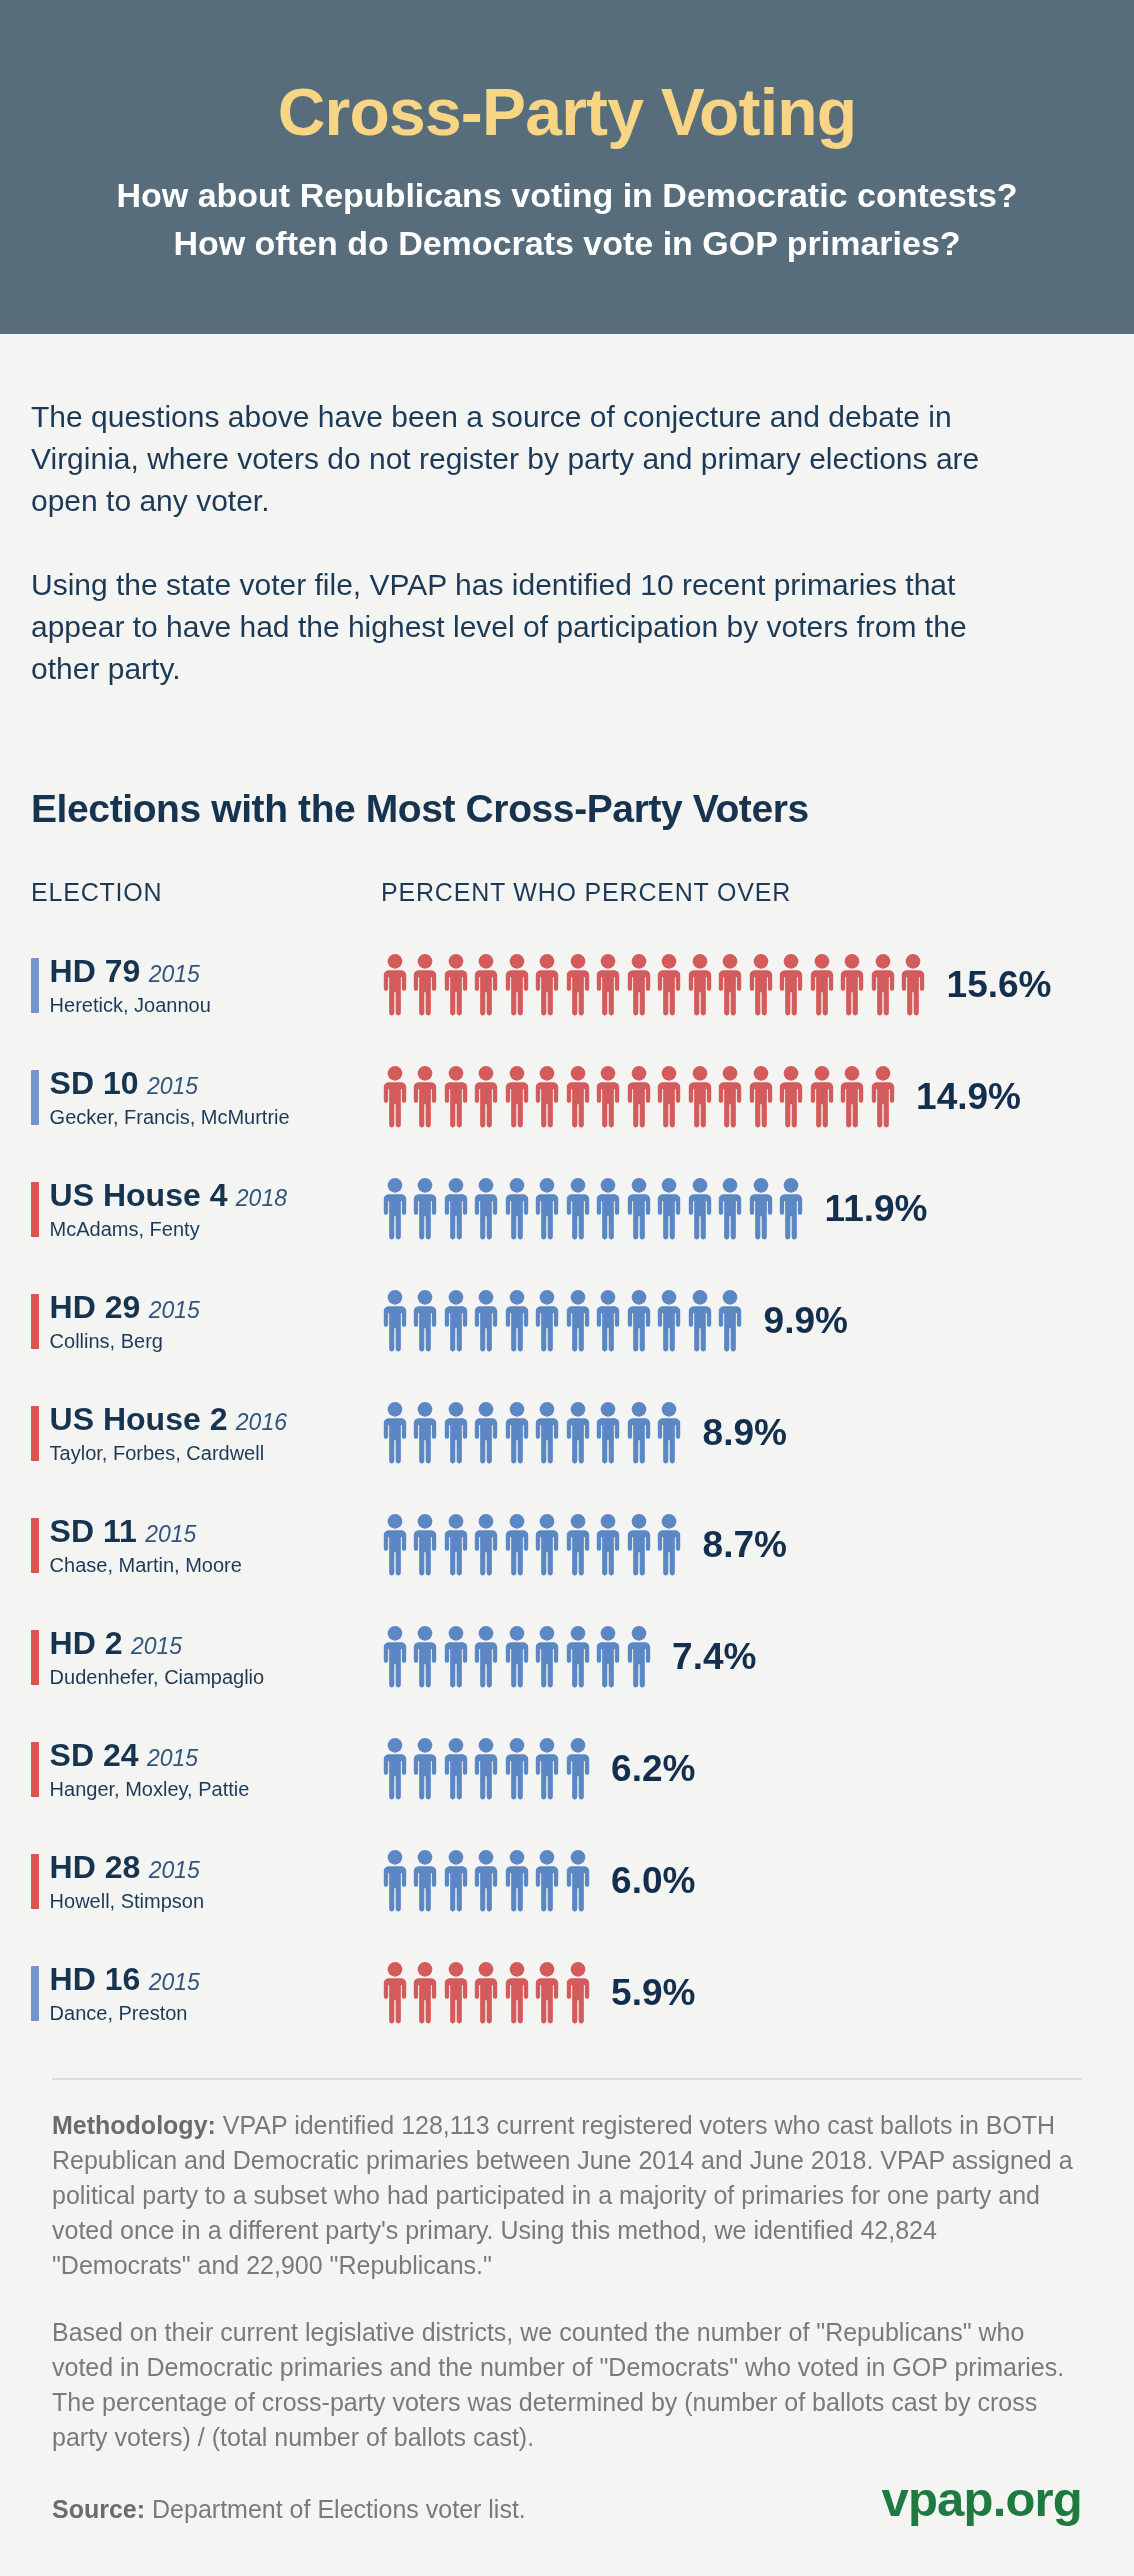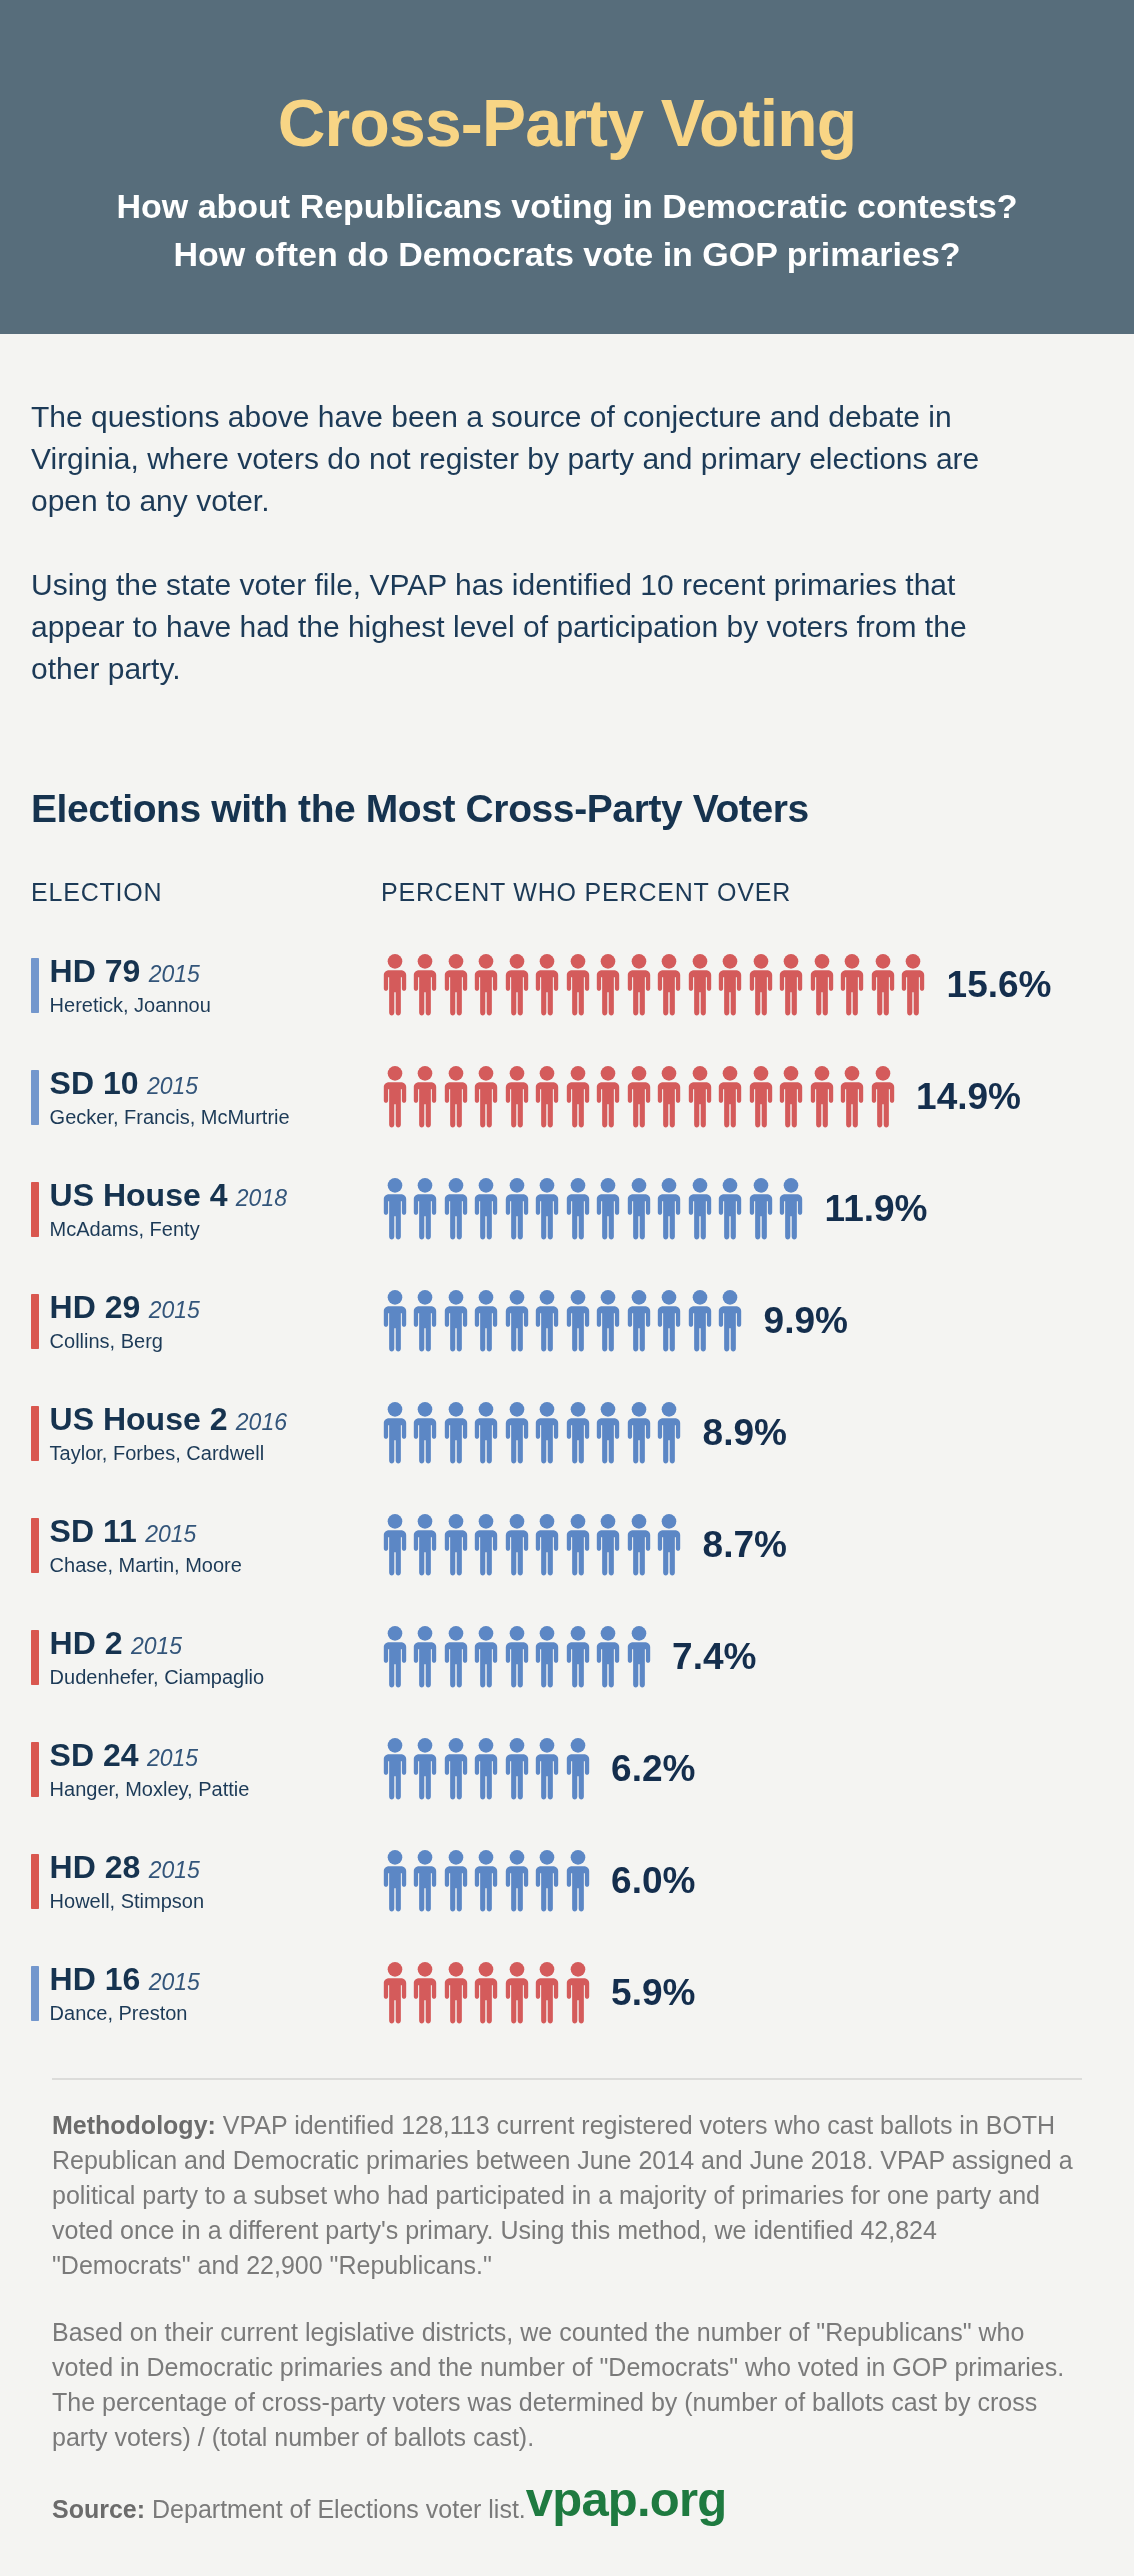--- a/index.html
+++ b/index.html
@@ -3,21 +3,21 @@
 <meta charset="utf-8">
 <style>
   html,body{margin:0;padding:0;background:#e8e8e8;}
   .page{
     width:1134px;height:2576px;margin:0 auto;background:#F4F4F2;
     font-family:"Liberation Sans",sans-serif;overflow:hidden;position:relative;
     box-sizing:border-box;
   }
   
   .hdr{height:334px;background:#576D7B;text-align:center;padding-top:74px;box-sizing:border-box;}
-  .hdr h1{margin:11px;font-size:66px;font-weight:700;color:#F8D585;letter-spacing:-0.8px;}
+  .hdr h1{margin:0;font-size:66px;font-weight:700;color:#F8D585;letter-spacing:-0.8px;}
   .hdr .sub{margin-top:22px;font-size:34px;line-height:1.4;font-weight:700;color:#FFFFFF;}
   
   main{padding:0 31px;}
   .intro{font-size:30px;line-height:42px;color:#1C3A57;margin:0;max-width:980px;}
   .intro.first{margin-top:62px;}
   .intro.second{margin-top:42px;}
   
   .sec-title{font-size:39px;font-weight:700;color:#16334F;margin:97px 0 0 0;letter-spacing:-0.4px;}
   .cols{display:flex;margin-top:47px;font-size:25px;color:#1C3A57;letter-spacing:0.8px;}
   .col-el{width:350px;flex:none;}
@@ -31,21 +31,21 @@
   .cands{font-size:20px;color:#1C3A57;margin-top:4.2px;}
   .icons{display:flex;align-items:center;flex:none;}
   .person{width:28px;height:62px;margin-right:2.5px;flex:none;fill:currentColor;}
   .pct{font-size:37px;font-weight:700;color:#142E4D;margin-left:17px;white-space:nowrap;}
   
   footer{margin-top:29px;padding:0 52px;}
   .divider{height:1.7px;background:#DCDCDA;}
   .meth{margin:28.6px 0 0 0;font-size:25px;line-height:35px;color:#7A7A7A;max-width:1032px;}
   .meth .mlabel,.source .slabel{font-weight:700;color:#6B6B6B;}
   .para2{margin-top:32px;}
-  .srcrow{display:flex;justify-content:flex-start;align-items:flex-end;margin-top:20px;max-width:1032px;}
+  .srcrow{display:flex;justify-content:space-between;align-items:flex-end;margin-top:20px;max-width:1032px;}
   .source{font-size:25px;color:#7A7A7A;margin:0;}
   .logo{font-family:Liberation Sans, sans-serif;font-size:49px;font-weight:700;color:#1E7A40;
         letter-spacing:-0.8px;line-height:1;cursor:pointer;}
 </style>
 </head>
 <body>
 
 <div class="page">
 
   <div class="hdr">

